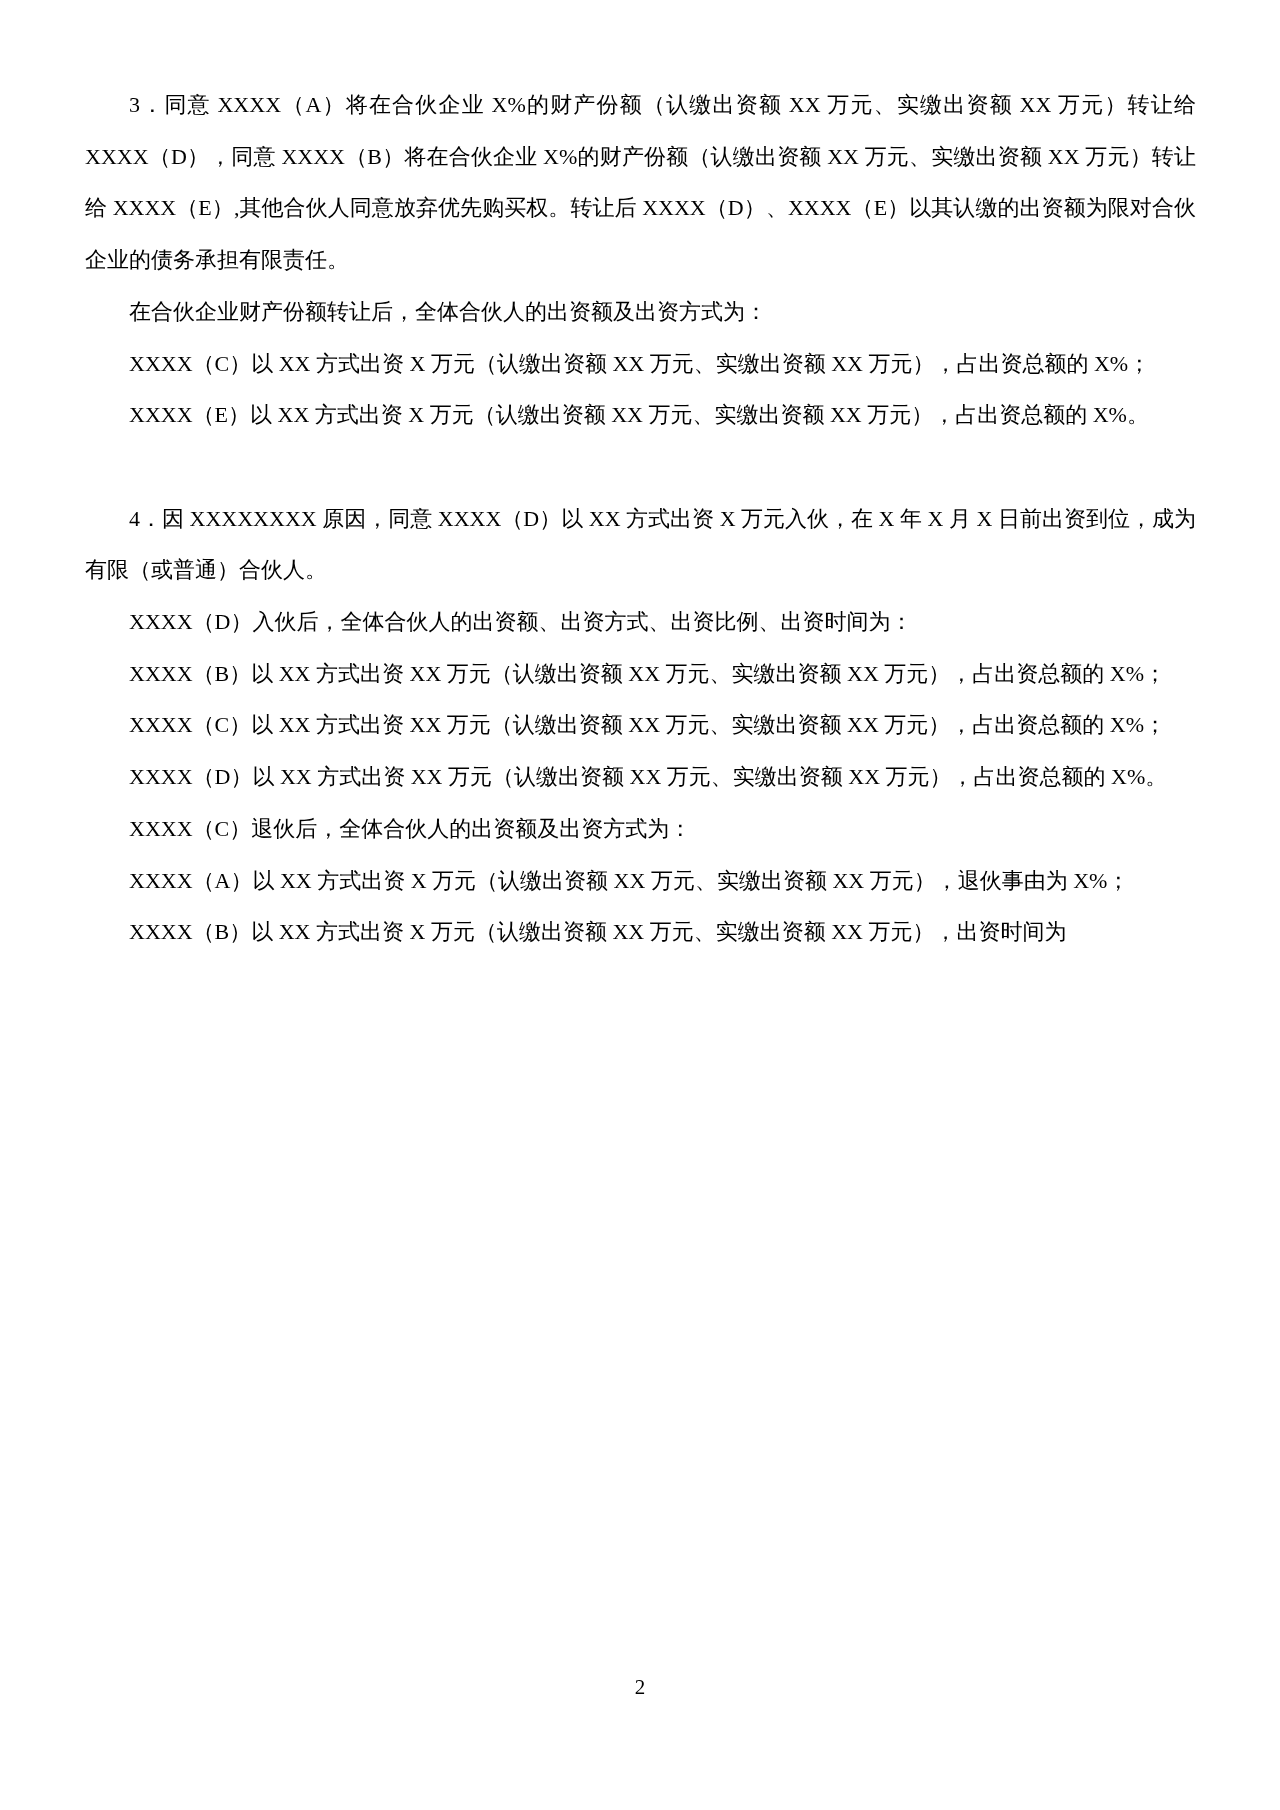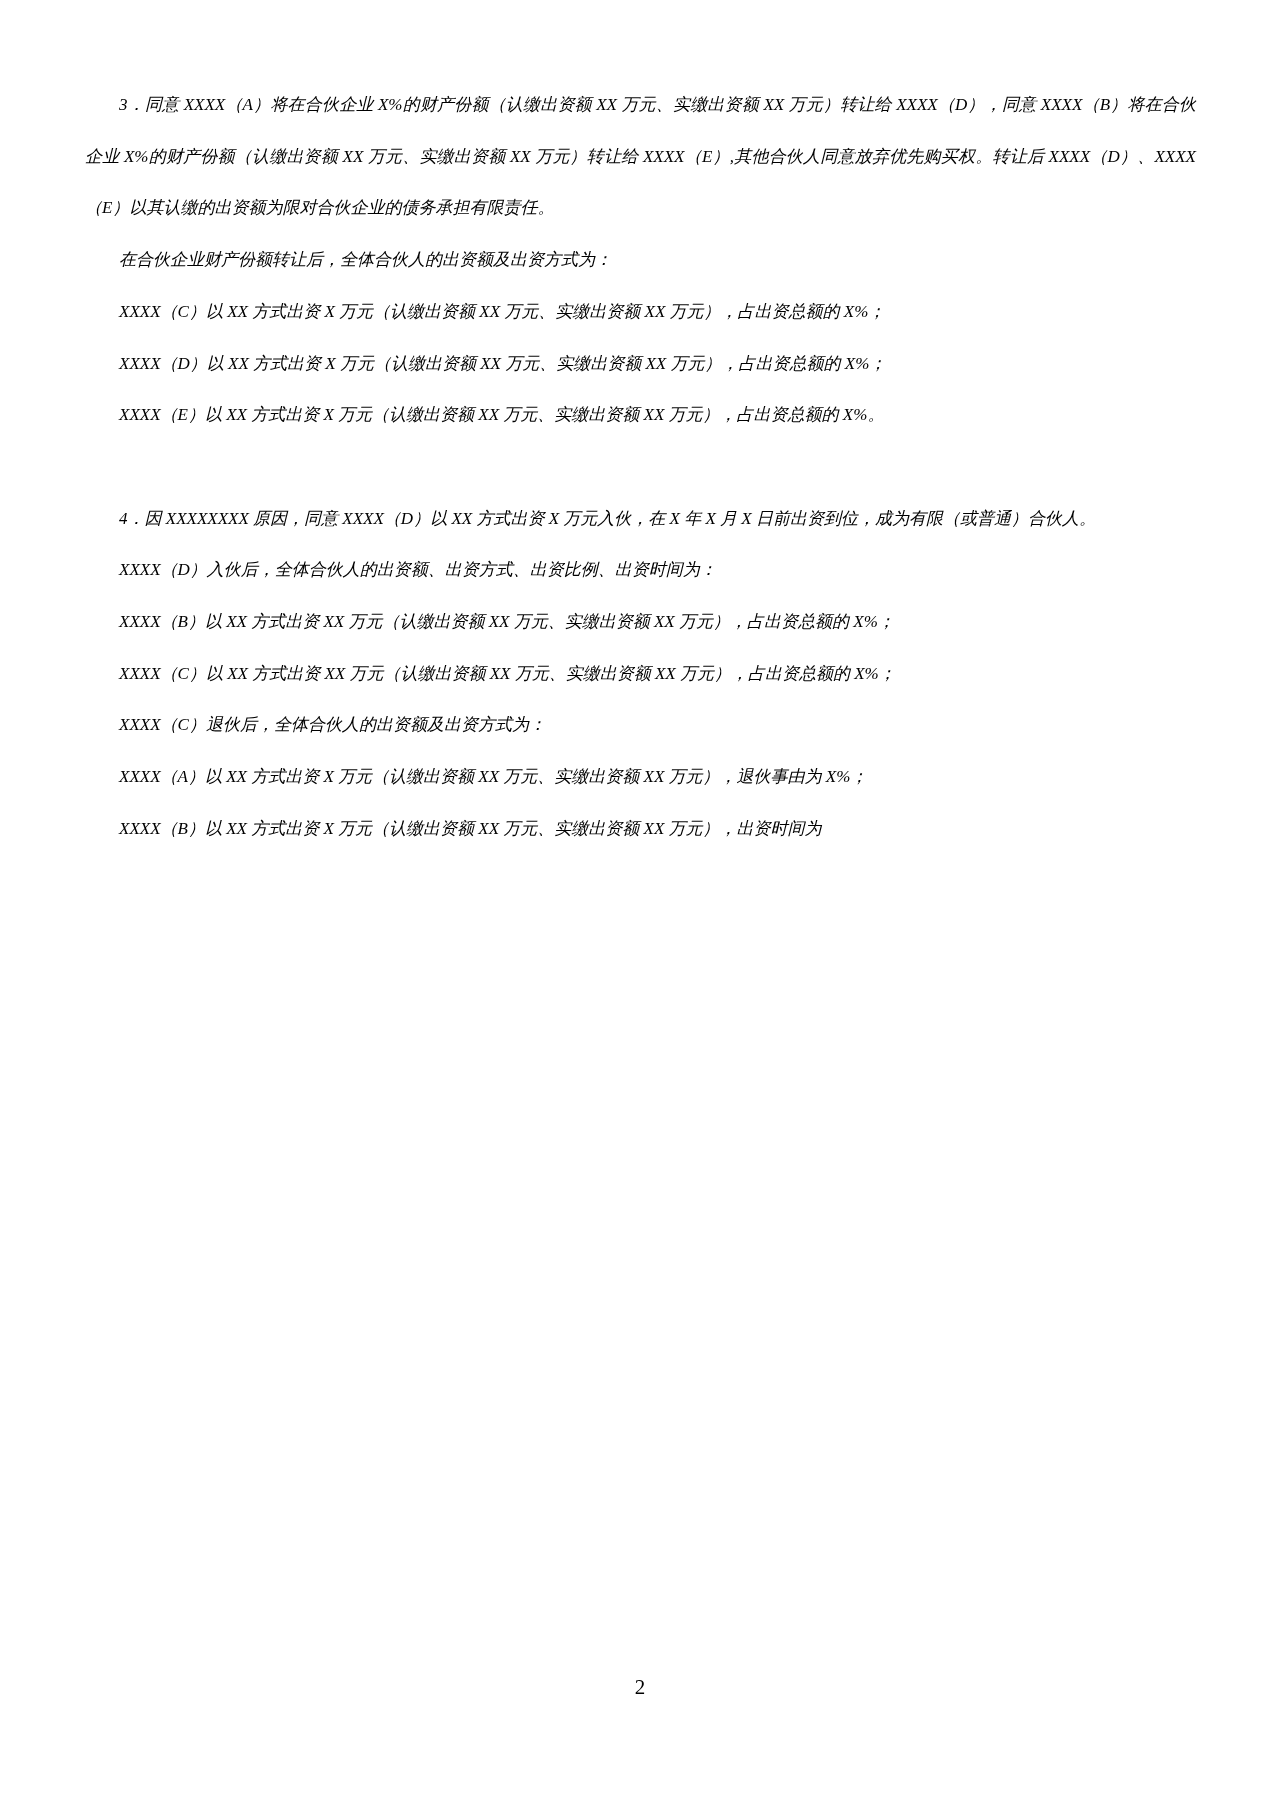--- a/index.html
+++ b/index.html
@@ -18,26 +18,25 @@
   }
   .content {
     position: absolute;
     left: 85px;
     top: 79px;
     width: 1111px;
   }
   .content p {
     margin: 0;
     padding: 0;
-    font-size: 17px;
+    font-size: 22px;
     line-height: 51.7px;
     text-align: justify;
     text-indent: 2em;
     word-break: break-word;
-    font-style: italic;
   }
   .content p.blank {
     height: 51.7px;
     text-indent: 0;
   }
   .footer {
     position: absolute;
     top: 1672px;
     left: 0;
     width: 100%;
@@ -47,25 +46,25 @@
   }
 </style>
 </head>
 <body>
 
 <div class="page">
   <div class="content">
     <p>3．同意 XXXX（A）将在合伙企业 X%的财产份额（认缴出资额 XX 万元、实缴出资额 XX 万元）转让给 XXXX（D），同意 XXXX（B）将在合伙企业 X%的财产份额（认缴出资额 XX 万元、实缴出资额 XX 万元）转让给 XXXX（E）,其他合伙人同意放弃优先购买权。转让后 XXXX（D）、XXXX（E）以其认缴的出资额为限对合伙企业的债务承担有限责任。</p>
     <p>在合伙企业财产份额转让后，全体合伙人的出资额及出资方式为：</p>
     <p>XXXX（C）以 XX 方式出资 X 万元（认缴出资额 XX 万元、实缴出资额 XX 万元），占出资总额的 X%；</p>
-    <p>XXXX（D）以 XX 方式出资 X 万元（认缴出资额 XX 万元、实缴出资额 XX 万元），占出资总额的 X%；</p>
     <p>XXXX（E）以 XX 方式出资 X 万元（认缴出资额 XX 万元、实缴出资额 XX 万元），占出资总额的 X%。</p>
     <p class="blank"></p>
     <p>4．因 XXXXXXXX 原因，同意 XXXX（D）以 XX 方式出资 X 万元入伙，在 X 年 X 月 X 日前出资到位，成为有限（或普通）合伙人。</p>
     <p>XXXX（D）入伙后，全体合伙人的出资额、出资方式、出资比例、出资时间为：</p>
     <p>XXXX（B）以 XX 方式出资 XX 万元（认缴出资额 XX 万元、实缴出资额 XX 万元），占出资总额的 X%；</p>
     <p>XXXX（C）以 XX 方式出资 XX 万元（认缴出资额 XX 万元、实缴出资额 XX 万元），占出资总额的 X%；</p>
+    <p>XXXX（D）以 XX 方式出资 XX 万元（认缴出资额 XX 万元、实缴出资额 XX 万元），占出资总额的 X%。</p>
     <p>XXXX（C）退伙后，全体合伙人的出资额及出资方式为：</p>
     <p>XXXX（A）以 XX 方式出资 X 万元（认缴出资额 XX 万元、实缴出资额 XX 万元），退伙事由为 X%；</p>
     <p>XXXX（B）以 XX 方式出资 X 万元（认缴出资额 XX 万元、实缴出资额 XX 万元），出资时间为</p>
   </div>
   <div class="footer">2</div>
 </div>
 
 </body></html>

